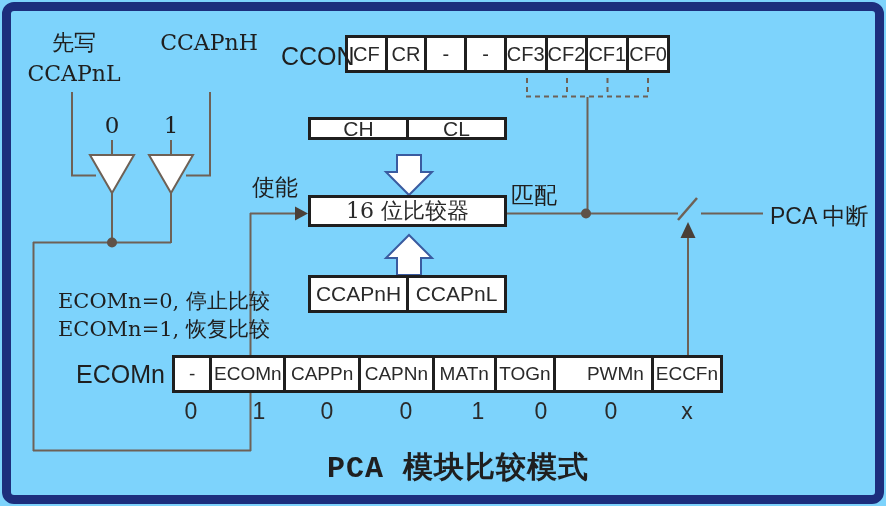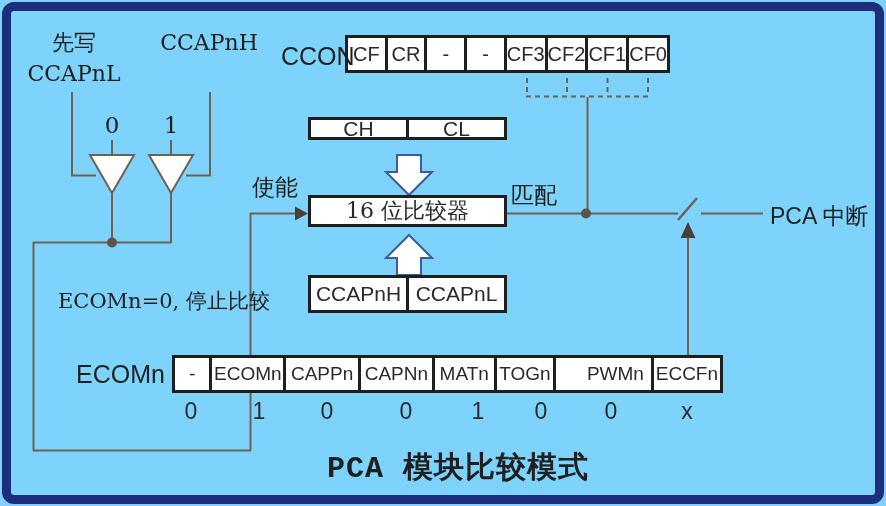--- a/index.html
+++ b/index.html
@@ -114,20 +114,21 @@
   <div class="lbl serif" style="left:252px;top:172px;font-size:23px;">使能</div>
   <div class="lbl serif" style="left:511px;top:180px;font-size:23px;">匹配</div>
 
   <div class="reg" style="left:308px;top:275px;width:199px;height:38px;">
     <div class="cell" style="font-size:21px;">CCAPnH</div>
     <div class="cell" style="font-size:21px;">CCAPnL</div>
   </div>
 
   <div class="lbl serif" style="left:58px;top:279px;font-size:21px;line-height:28px;margin-top:8px;">
     <div>ECOMn=0, 停止比较</div>
+    <div>ECOMn=1, 恢复比较</div>
   </div>
 
   <div class="lbl" style="left:770px;top:201px;font-size:23px;">PCA 中断</div>
 
   <div class="lbl" style="left:76px;top:360px;font-size:25px;">ECOMn</div>
   <div class="reg" style="left:172px;top:355px;width:551px;height:38px;">
     <div class="cell" style="flex:38;font-size:19px;">-</div>
     <div class="cell orange" style="flex:78;font-size:19px;">ECOMn</div>
     <div class="cell" style="flex:79;font-size:19px;">CAPPn</div>
     <div class="cell" style="flex:78;font-size:19px;">CAPNn</div>

